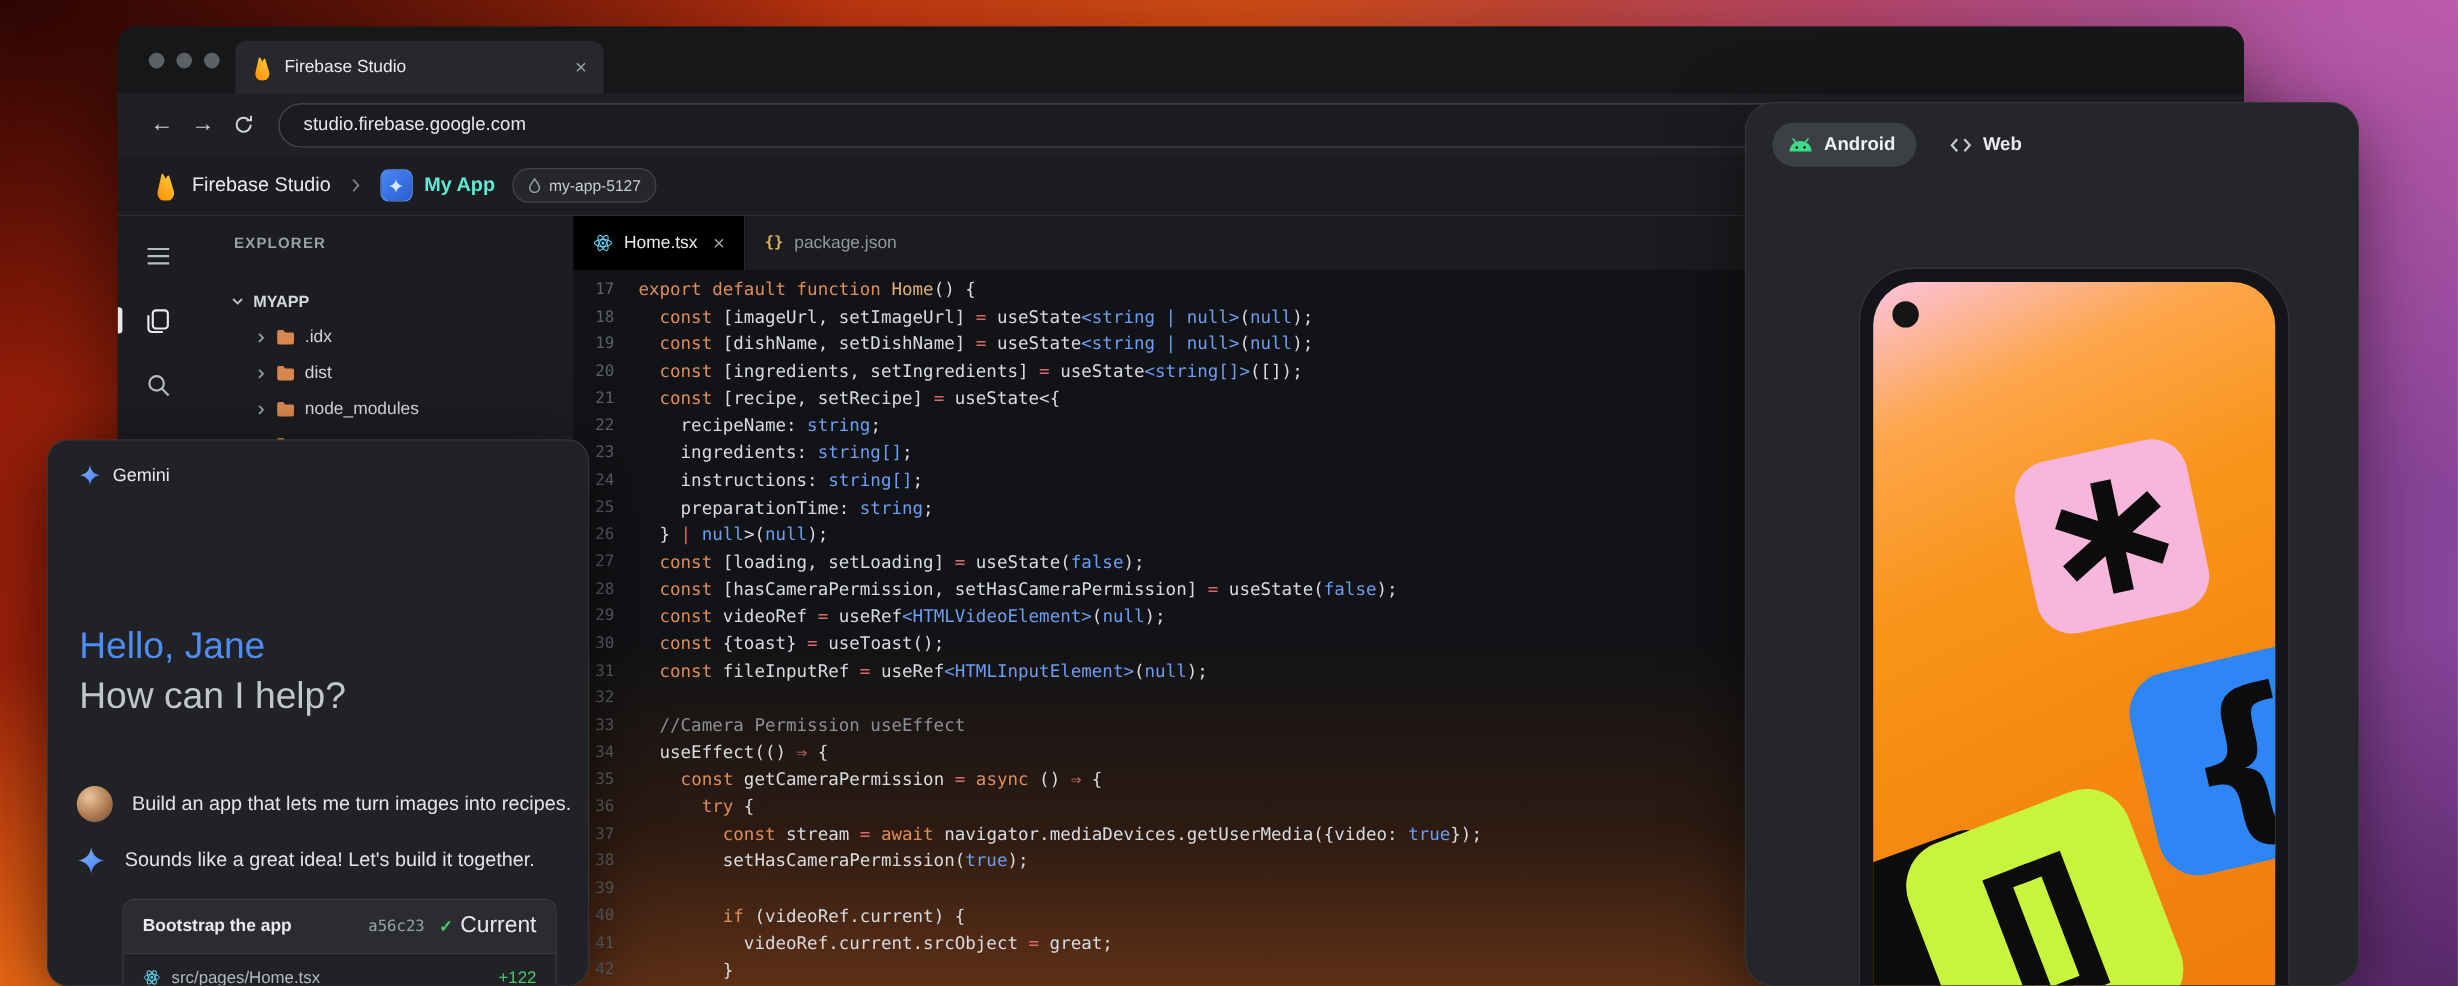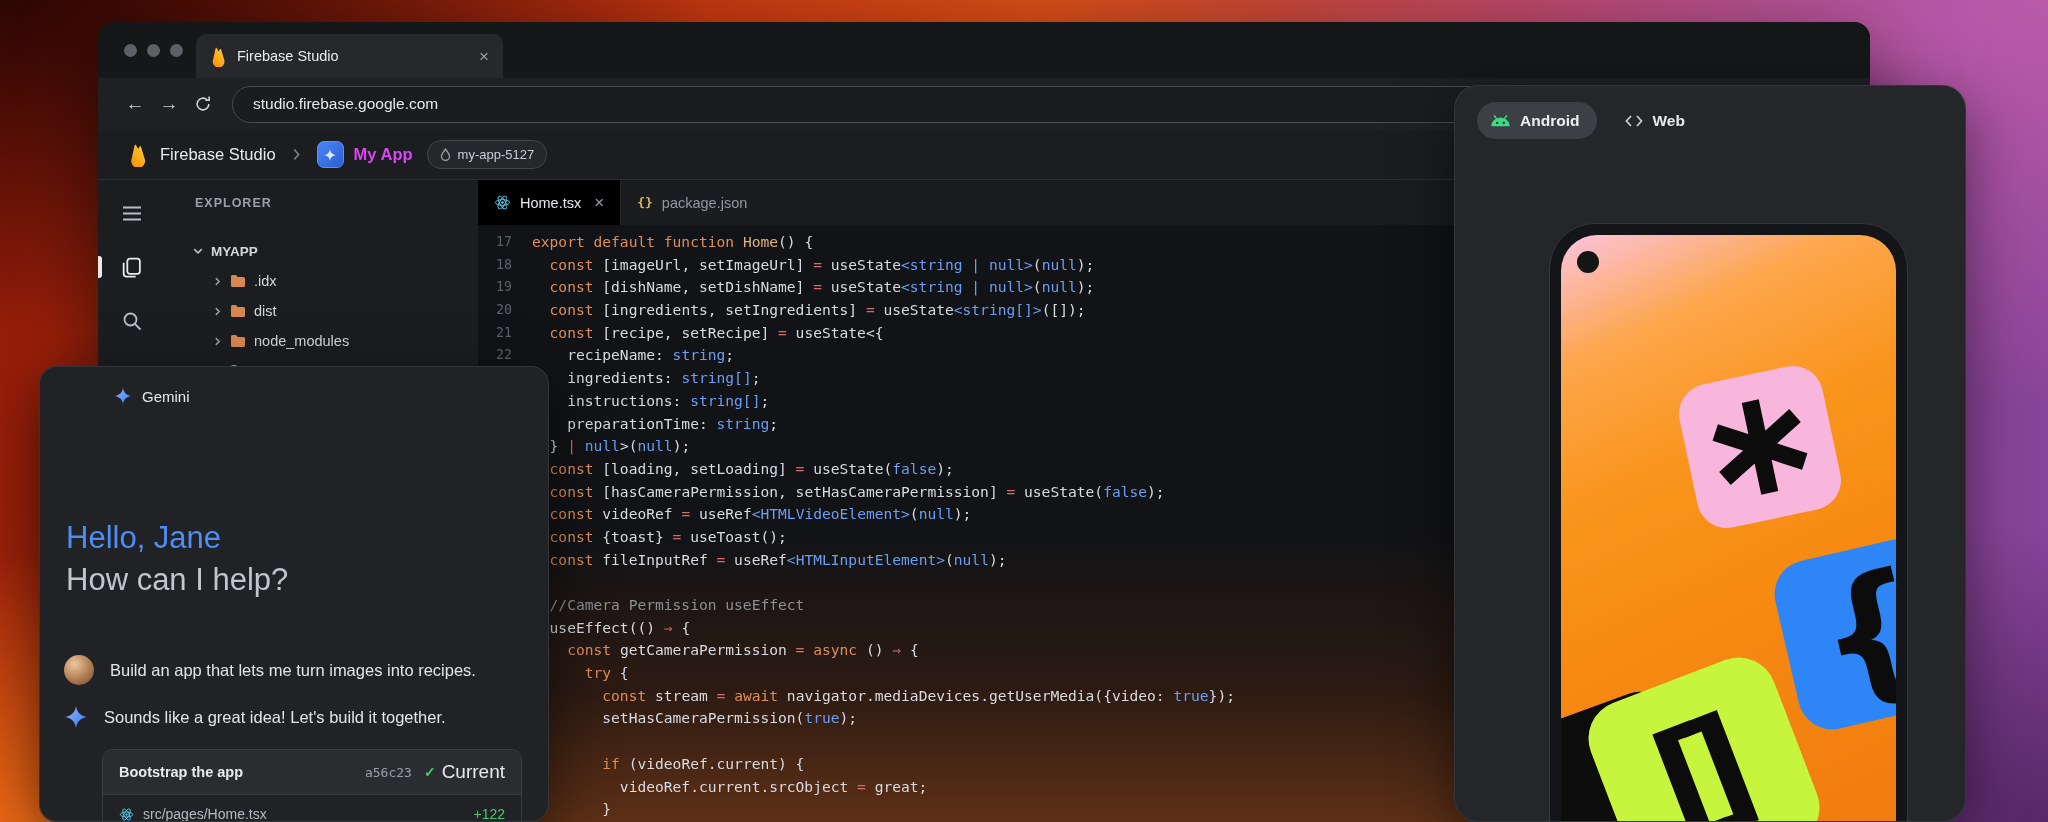--- a/index.html
+++ b/index.html
@@ -29,21 +29,21 @@
   .toolbar{height:52px;background:#1f2023;display:flex;align-items:center;padding:0 20px;}
   .navbtn{width:34px;text-align:center;font-size:19px;color:#cfd3d8;}
   .urlbar{flex:1;height:37px;border:1.5px solid #494c51;border-radius:19px;margin-left:12px;background:#1b1c1f;
     display:flex;align-items:center;padding:0 20px;box-sizing:border-box;color:#e6e8ec;font-size:15.5px;}
 
   .app-header{height:49px;background:#1c1d20;border-bottom:1px solid #2e2f33;display:flex;align-items:center;padding-left:30px;}
   .ah-product{font-size:16.5px;color:#e8eaed;margin-left:12px;font-weight:500;}
   .ah-sep{margin:0 16px;display:flex;}
   .app-icon{width:27px;height:27px;border-radius:7px;background:linear-gradient(135deg,#4a86f7,#2a5ed0);
     display:flex;align-items:center;justify-content:center;margin-right:10px;border:1px solid #5c90f5;box-sizing:border-box;}
-  .ah-appname{font-size:16.5px;color:#d946ef;font-weight:700;}
+  .ah-appname{font-size:16.5px;color:#5eead4;font-weight:700;}
   .app-badge{margin-left:14px;height:27px;border:1px solid #43464b;background:#26272b;border-radius:14px;
     display:flex;align-items:center;gap:7px;padding:0 12px;color:#c9cdd3;font-size:13px;}
 
   .workspace{display:flex;height:643px;}
   .rail{width:67px;background:#1c1d20;display:flex;flex-direction:column;align-items:center;padding-top:20px;flex-shrink:0;}
   .rail-item{width:26px;height:26px;display:flex;align-items:center;justify-content:center;position:relative;margin-bottom:28px;}
   .rail-item.active::before{content:'';position:absolute;left:-21px;top:2px;width:4px;height:22px;background:#e8eaed;border-radius:0 3px 3px 0;}
 
   .explorer{width:313px;background:#1c1d20;box-sizing:border-box;padding-top:16px;flex-shrink:0;}
   .explorer-title{padding-left:30px;font-size:12.5px;letter-spacing:1px;color:#9aa0a6;font-weight:700;}
@@ -60,23 +60,23 @@
   .braces-icon{color:#d8b45e;font-weight:700;font-size:13px;font-family:"DejaVu Sans Mono",monospace;}
   .code{flex:1;padding-top:6px;font-family:"DejaVu Sans Mono",monospace;font-size:14.6px;line-height:22.7px;
     background-color:#121316;
     background-image:linear-gradient(180deg, rgba(18,19,22,0) 52%, rgba(77,36,14,.45) 78%, rgba(141,66,22,.62) 100%);}
   .cl{display:flex;height:22.7px;white-space:pre;}
   .ln{width:34px;text-align:right;flex-shrink:0;color:#5c6066;font-size:13.2px;}
   .lc{padding-left:20px;}
   .tok-k{color:#df8e5a}.tok-t{color:#6c9ef2}.tok-o{color:#d96a6e}.tok-c{color:#8b9096}.tok-p{color:#d8dbe0}.tok-f{color:#e3b079}
 
   
-  .gemini-panel{position:absolute;left:39px;top:366px;width:510px;height:456px;background:#202225;
+  .gemini-panel{position:absolute;left:39px;top:366px;width:452px;height:456px;background:#202225;
     border:1px solid rgba(255,255,255,.09);border-radius:18px;box-shadow:0 18px 60px rgba(0,0,0,.55);
-    overflow:hidden;z-index:5;box-sizing:border-box;padding-left:48px;}
+    overflow:hidden;z-index:5;box-sizing:border-box;}
   .gp-header{display:flex;align-items:center;gap:10px;padding:20px 0 0 26px;}
   .gp-title{font-size:15px;color:#e6e8eb;}
   .gp-greet{position:absolute;left:26px;top:150px;font-size:31px;line-height:42px;font-weight:500;}
   .gp-greet .hello{color:#4e8cf6;}
   .gp-greet .ask{color:#c2c5ca;}
   .gp-msg{position:absolute;left:24px;display:flex;align-items:center;gap:16px;font-size:16.5px;color:#e2e4e8;}
   .gp-msg-user{top:288px;}
   .gp-msg-ai{top:338px;}
   .avatar{width:30px;height:30px;border-radius:50%;flex-shrink:0;
     background:radial-gradient(circle at 35% 30%, #ecc69e 0%, #b07c52 55%, #6f4a33 100%);}

